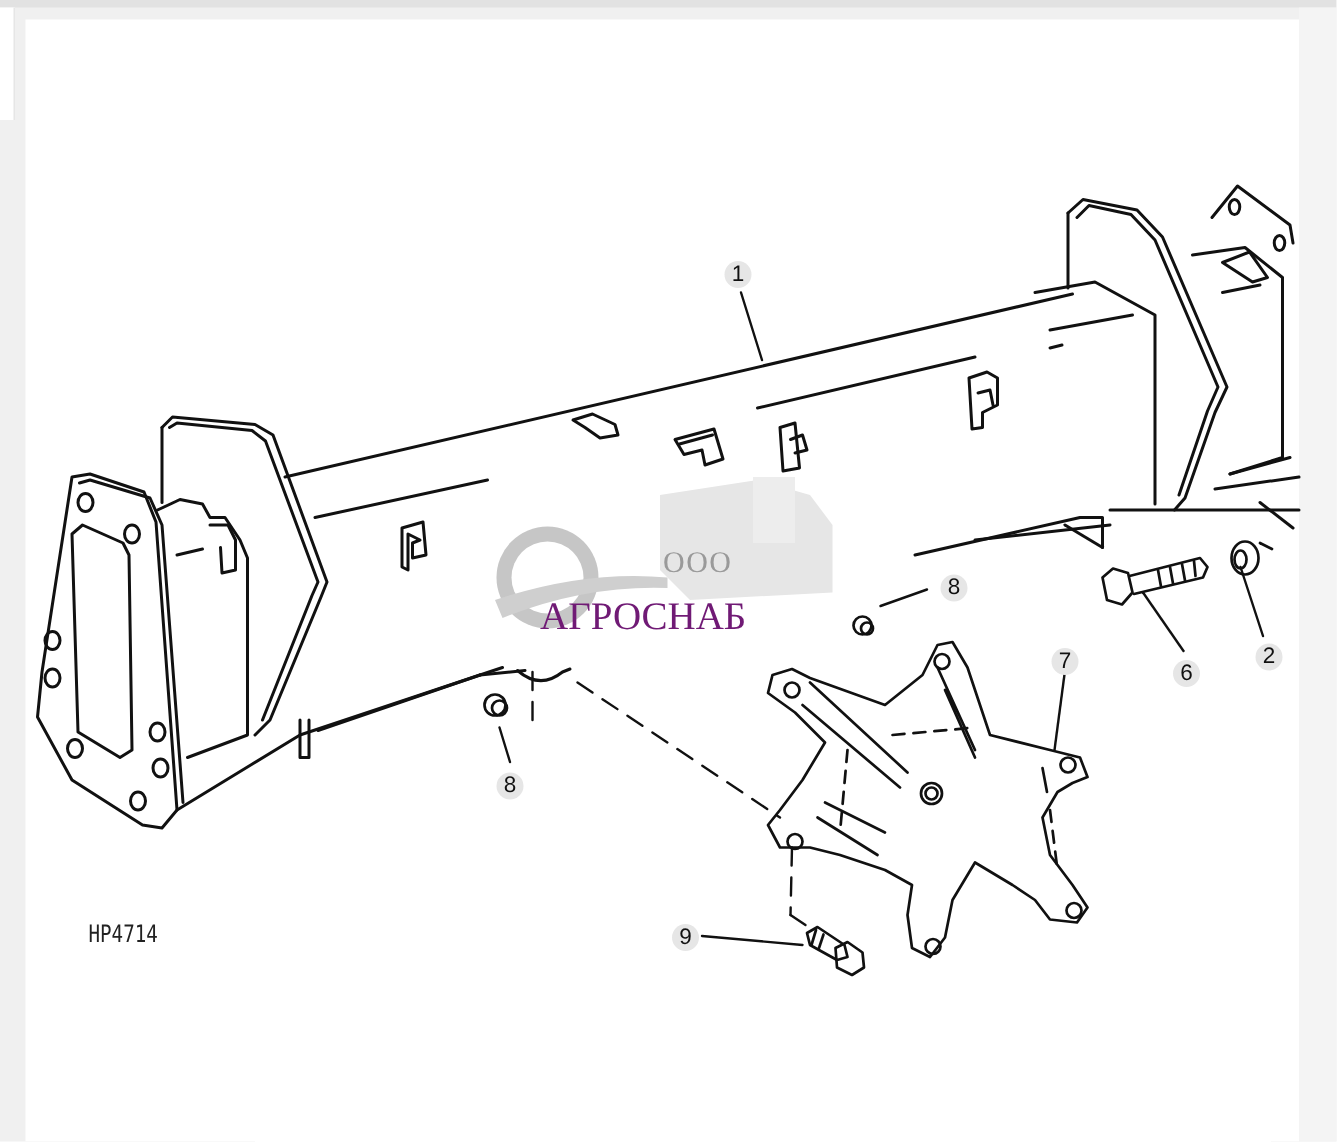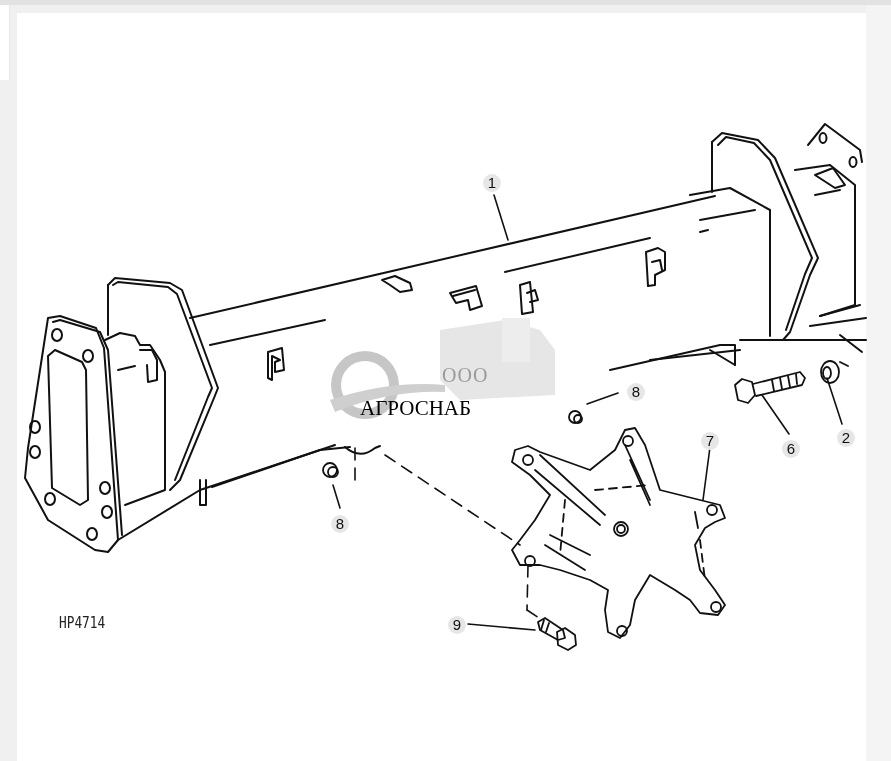--- a/index.html
+++ b/index.html
@@ -8,21 +8,21 @@
   .topbar { position:absolute; left:0; top:0; width:891px; height:5px; background:#e2e2e2; }
   .left-strip { position:absolute; left:0; top:5px; width:9px; height:75px; background:#ffffff; border-right:1px solid #e6e6e6; }
   .right-strip { position:absolute; left:866px; top:5px; width:25px; height:756px; background:#f4f4f4; }
   .canvas { position:absolute; left:17px; top:13px; width:849px; height:748px; background:#ffffff; }
   svg.drawing { position:absolute; left:0; top:0; width:891px; height:761px; }
   .callout { position:absolute; width:18px; height:18px; border-radius:50%; background:#e6e6e6;
              font-size:15px; line-height:18px; text-align:center; color:#111; }
   .figure-id { position:absolute; left:59px; top:613px; font-family:"DejaVu Sans Mono", monospace;
                font-size:16px; color:#222; letter-spacing:0px; transform:scaleX(0.8); transform-origin:left; }
   .wm-ooo { position:absolute; left:442px; top:364px; font-family:"Liberation Serif", serif; font-size:20px; color:#9a9a9a; letter-spacing:1px; }
-  .wm-text { position:absolute; left:360px; top:396px; font-family:"Liberation Serif", serif; font-size:21px; color:#000000; letter-spacing:0px; }
+  .wm-text { position:absolute; left:360px; top:396px; font-family:"Liberation Serif", serif; font-size:26px; color:#701a75; letter-spacing:0px; }
 </style>
 </head>
 <body>
 
 <div class="topbar"></div>
 <div class="left-strip"></div>
 <div class="right-strip"></div>
 <div class="canvas"></div>
 
 <svg class="drawing" viewBox="0 0 891 761" xmlns="http://www.w3.org/2000/svg" fill="none" stroke="#111" stroke-width="2" stroke-linejoin="round" stroke-linecap="round">

